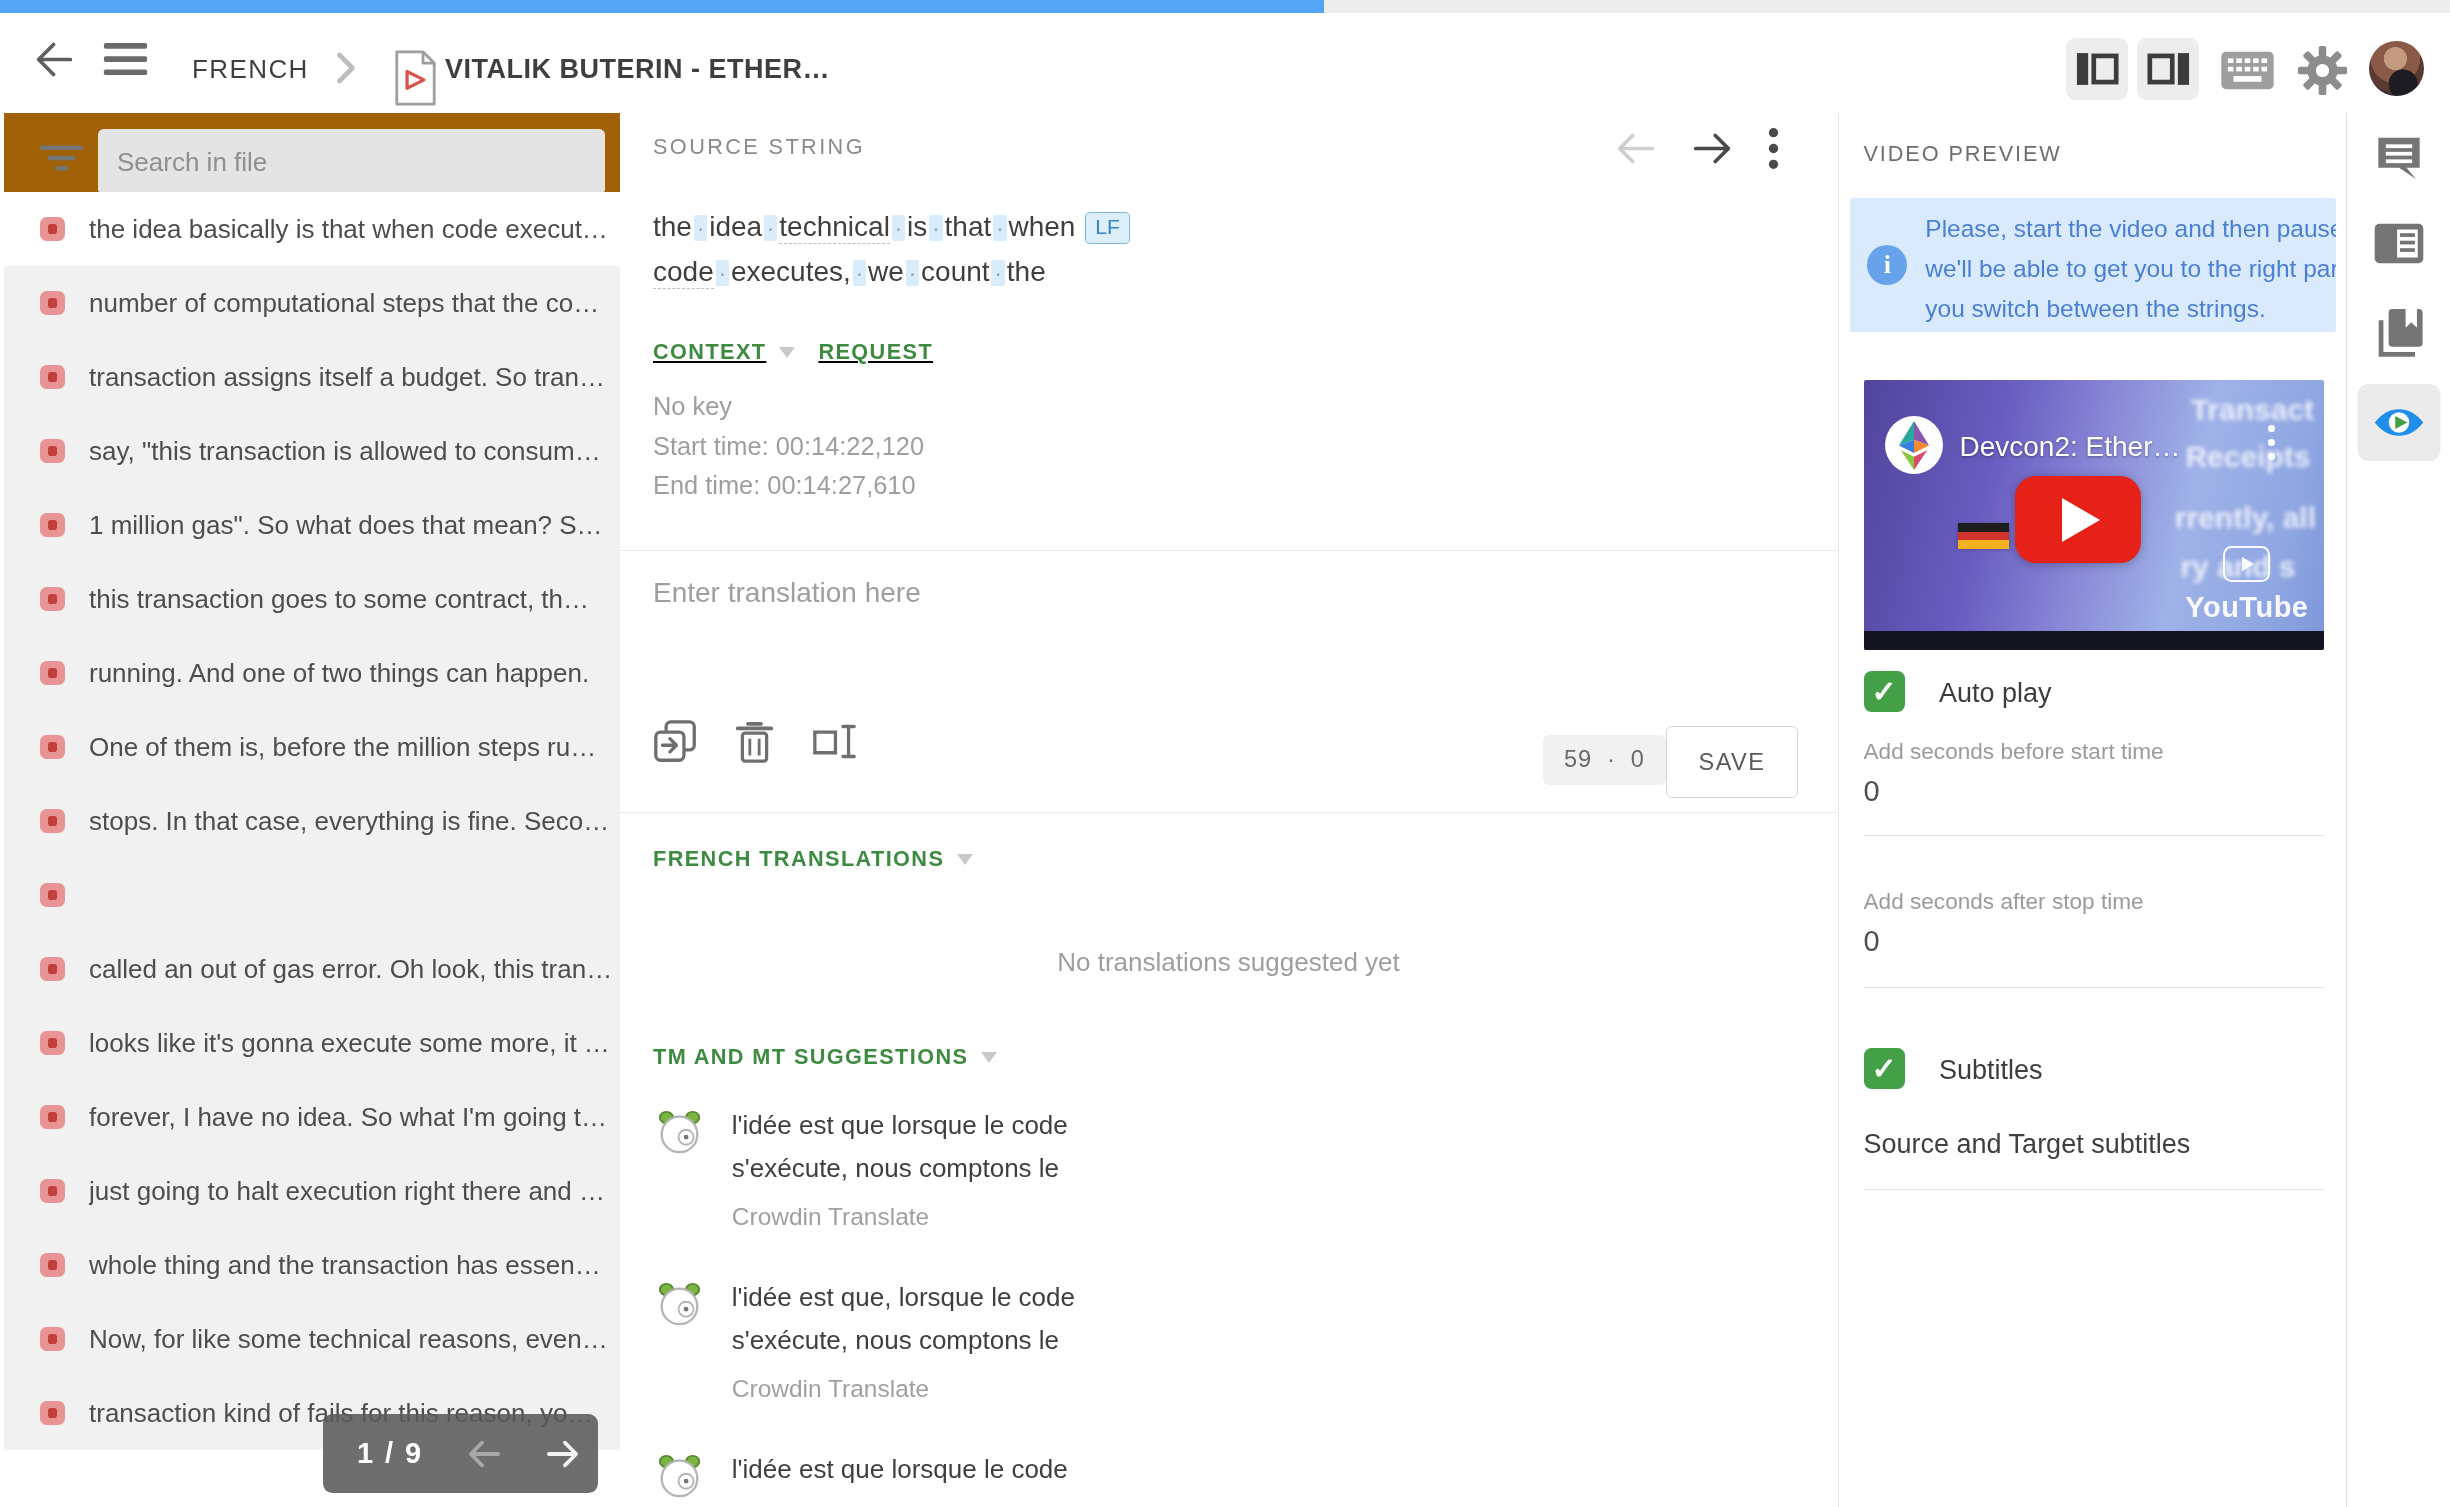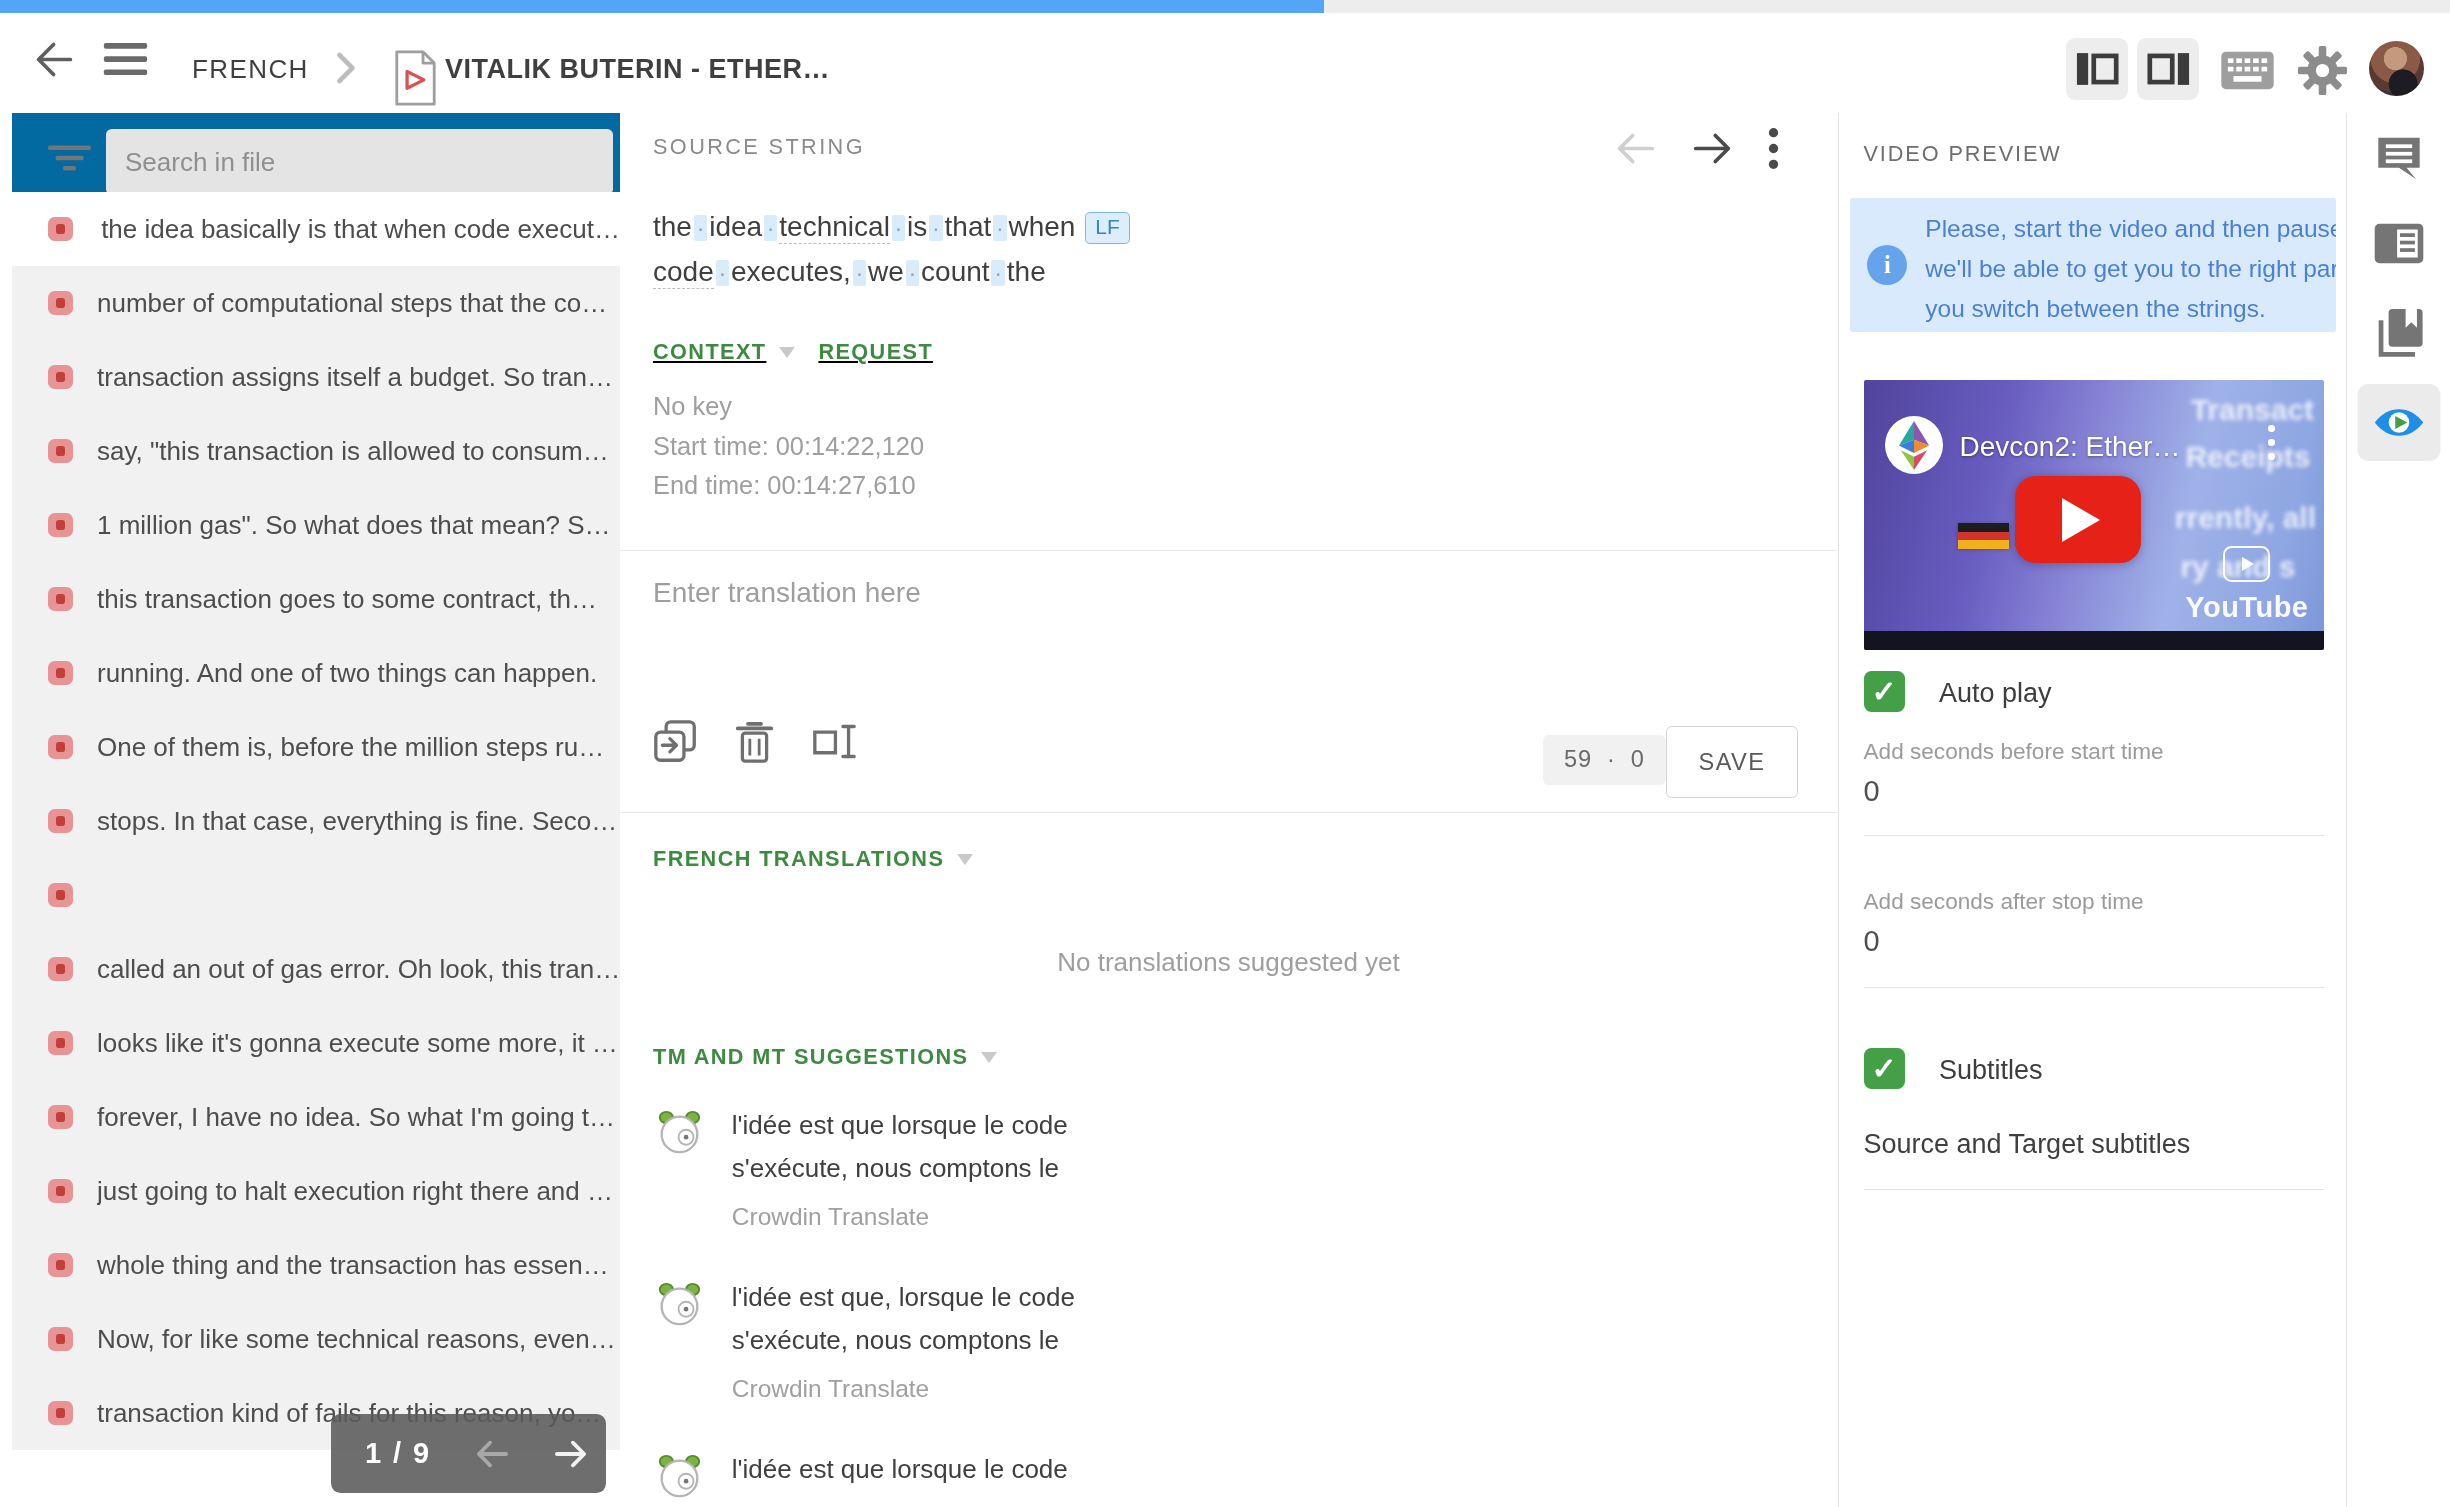--- a/index.html
+++ b/index.html
@@ -13,27 +13,27 @@
   .tb-icon{position:absolute;cursor:pointer;}
   .breadcrumb-lang{position:absolute;left:192px;top:41px;font-size:26px;font-weight:500;color:#3f3f3f;letter-spacing:1.4px;}
   .file-title{position:absolute;left:445px;top:41px;font-size:27px;font-weight:700;color:#3f3f3f;letter-spacing:0.5px;}
   .sq-btn{position:absolute;width:62px;height:62px;background:#ededed;border-radius:9.4px;top:25.4px;
     display:flex;align-items:center;justify-content:center;cursor:pointer;}
   .avatar{position:absolute;left:2369px;top:28px;width:55px;height:55px;border-radius:50%;
     background:radial-gradient(circle at 62% 78%, #1c1c22 0 26%, transparent 27%),
                radial-gradient(circle at 48% 32%, #c49a7e 0 24%, #8a5a46 25% 52%, #5a3a30 53% 72%, #3a3038 73%);}
 
   
-  .sidebar{position:absolute;left:12px;top:113px;width:619px;height:1149px;background:#0369a1;border-right:0.9px solid #e0e0e0;box-sizing:border-box;}
+  .sidebar{position:absolute;left:4px;top:113px;width:619px;height:1149px;background:#a16207;border-right:0.9px solid #e0e0e0;box-sizing:border-box;}
   .search-input{position:absolute;left:94px;top:16px;width:469px;height:66px;background:#e4e4e4;border:none;border-radius:5.7px;
     font-size:26px;color:#5a5a5a;padding:0 19px;font-family:"Liberation Sans",sans-serif;outline:none;}
   .search-input::placeholder{color:#8f8f8f;}
   .string-list{position:absolute;left:0;top:79px;width:619px;}
   .row{height:74px;display:flex;align-items:center;padding-left:36px;background:#f1f1f1;cursor:pointer;box-sizing:border-box;}
-  .row.selected{background:#ffffff;text-align:right;}
+  .row.selected{background:#ffffff;}
   .rec-icon{flex:0 0 24.5px;width:24.5px;height:24.5px;background:#e89494;border-radius:6.6px;position:relative;margin-right:24.5px;}
   .rec-icon::after{content:"";position:absolute;left:7.5px;top:7.5px;width:9.4px;height:9.4px;background:#c2403c;border-radius:2.8px;}
   .row-label{font-size:26px;color:#4d4d4d;white-space:nowrap;overflow:hidden;width:523px;}
   .pager{position:absolute;left:319px;top:1301px;width:275px;height:79px;border-radius:9.4px;background:rgba(90,90,90,.88);
     display:flex;align-items:center;z-index:5;}
   .pager-label{color:#fff;font-size:29px;font-weight:700;margin-left:34px;letter-spacing:1.9px;}
   .pager-arrow{margin-left:43px;cursor:pointer;display:flex;}
 
   
   .main{position:absolute;left:620px;top:113px;width:1217px;height:1395px;background:#fff;}

